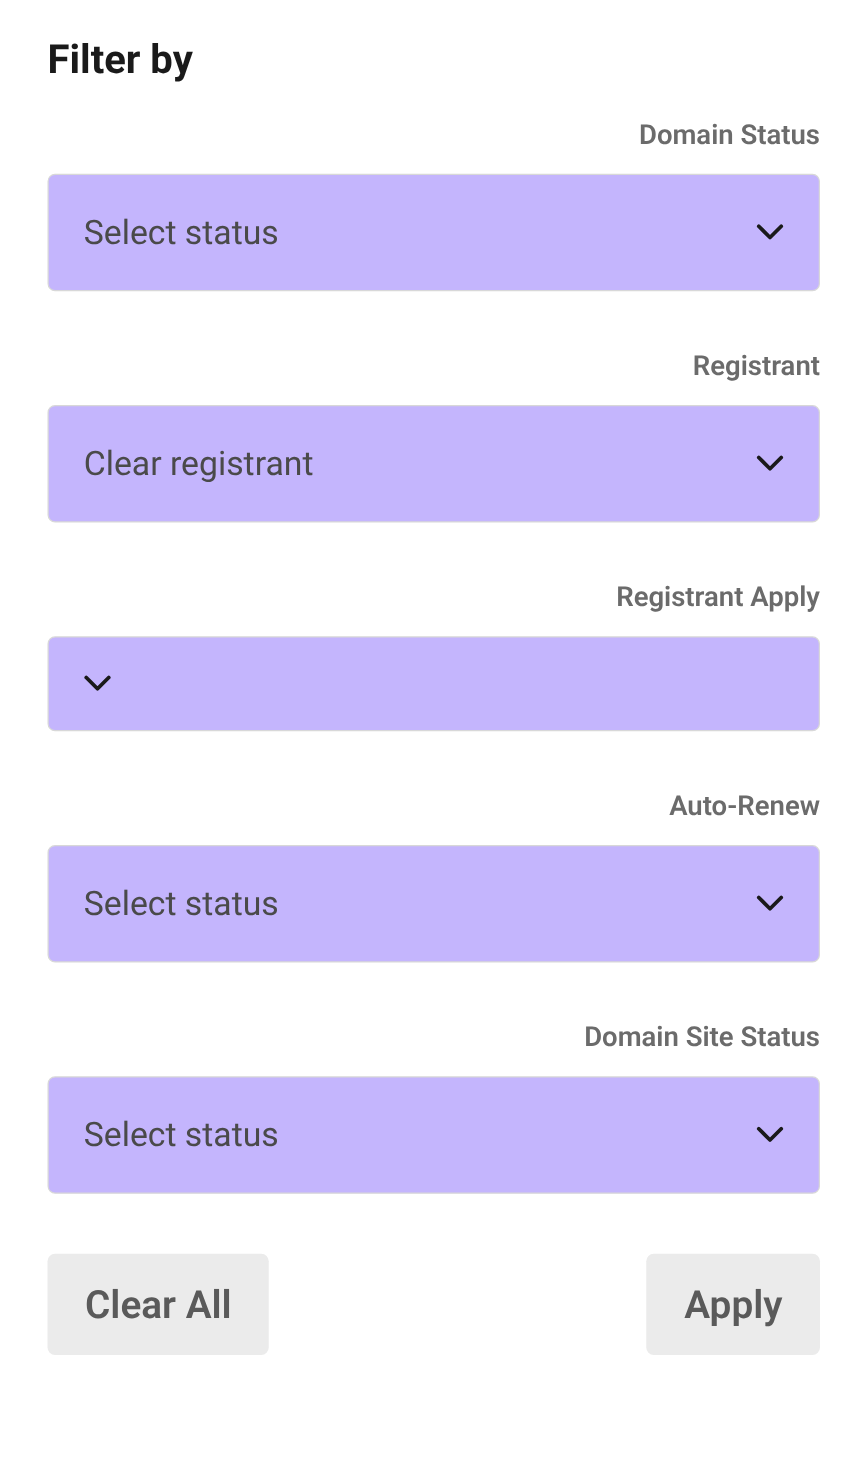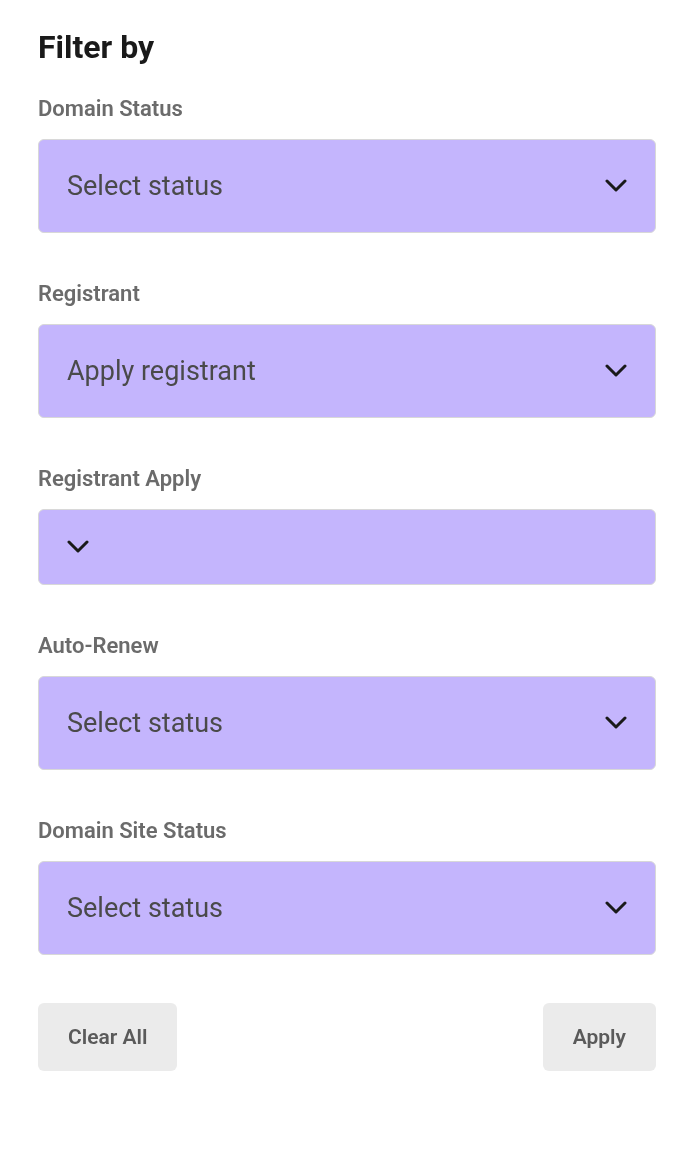--- a/index.html
+++ b/index.html
@@ -20,20 +20,21 @@
       margin-bottom: 30px;
     }
     .filter-group {
       margin-bottom: 48px;
     }
     .filter-label {
       font-size: 22px;
       font-weight: 600;
       color: #6b6b6b;
       margin-bottom: 18px;
+      text-align: right;
     }
     .select-box {
       width: 100%;
       border: 1px solid #d8d8d8;
       border-radius: 6px;
       padding: 30px 28px;
       display: flex;
       align-items: center;
       justify-content: space-between;
       cursor: pointer;
@@ -55,21 +56,21 @@
     }
     .button-row {
       display: flex;
       justify-content: space-between;
       margin-top: 10px;
     }
     .btn {
       border: none;
       border-radius: 6px;
       padding: 22px 30px;
-      font-size: 21px;
+      font-size: 31px;
       font-weight: 600;
       color: #5a5a5a;
       background: #ebebeb;
       cursor: pointer;
       font-family: inherit;
     }
   </style>
 </head>
 <body>
 
@@ -83,21 +84,21 @@
       <svg viewBox="0 0 22 14" fill="none">
           <path d="M2 2 L11 11 L20 2" stroke="#1a1a1a" stroke-width="3" stroke-linecap="round" stroke-linejoin="round"></path>
         </svg>
     </span>
   </div>
 </div>
 
 <div class="filter-group">
   <div class="filter-label">Registrant</div>
   <div class="select-box">
-    <span class="select-value">Apply registrant</span>
+    <span class="select-value">Clear registrant</span>
     <span class="chevron">
       <svg viewBox="0 0 22 14" fill="none">
           <path d="M2 2 L11 11 L20 2" stroke="#1a1a1a" stroke-width="3" stroke-linecap="round" stroke-linejoin="round"></path>
         </svg>
     </span>
   </div>
 </div>
 
 <div class="filter-group">
   <div class="filter-label">Registrant Apply</div>

